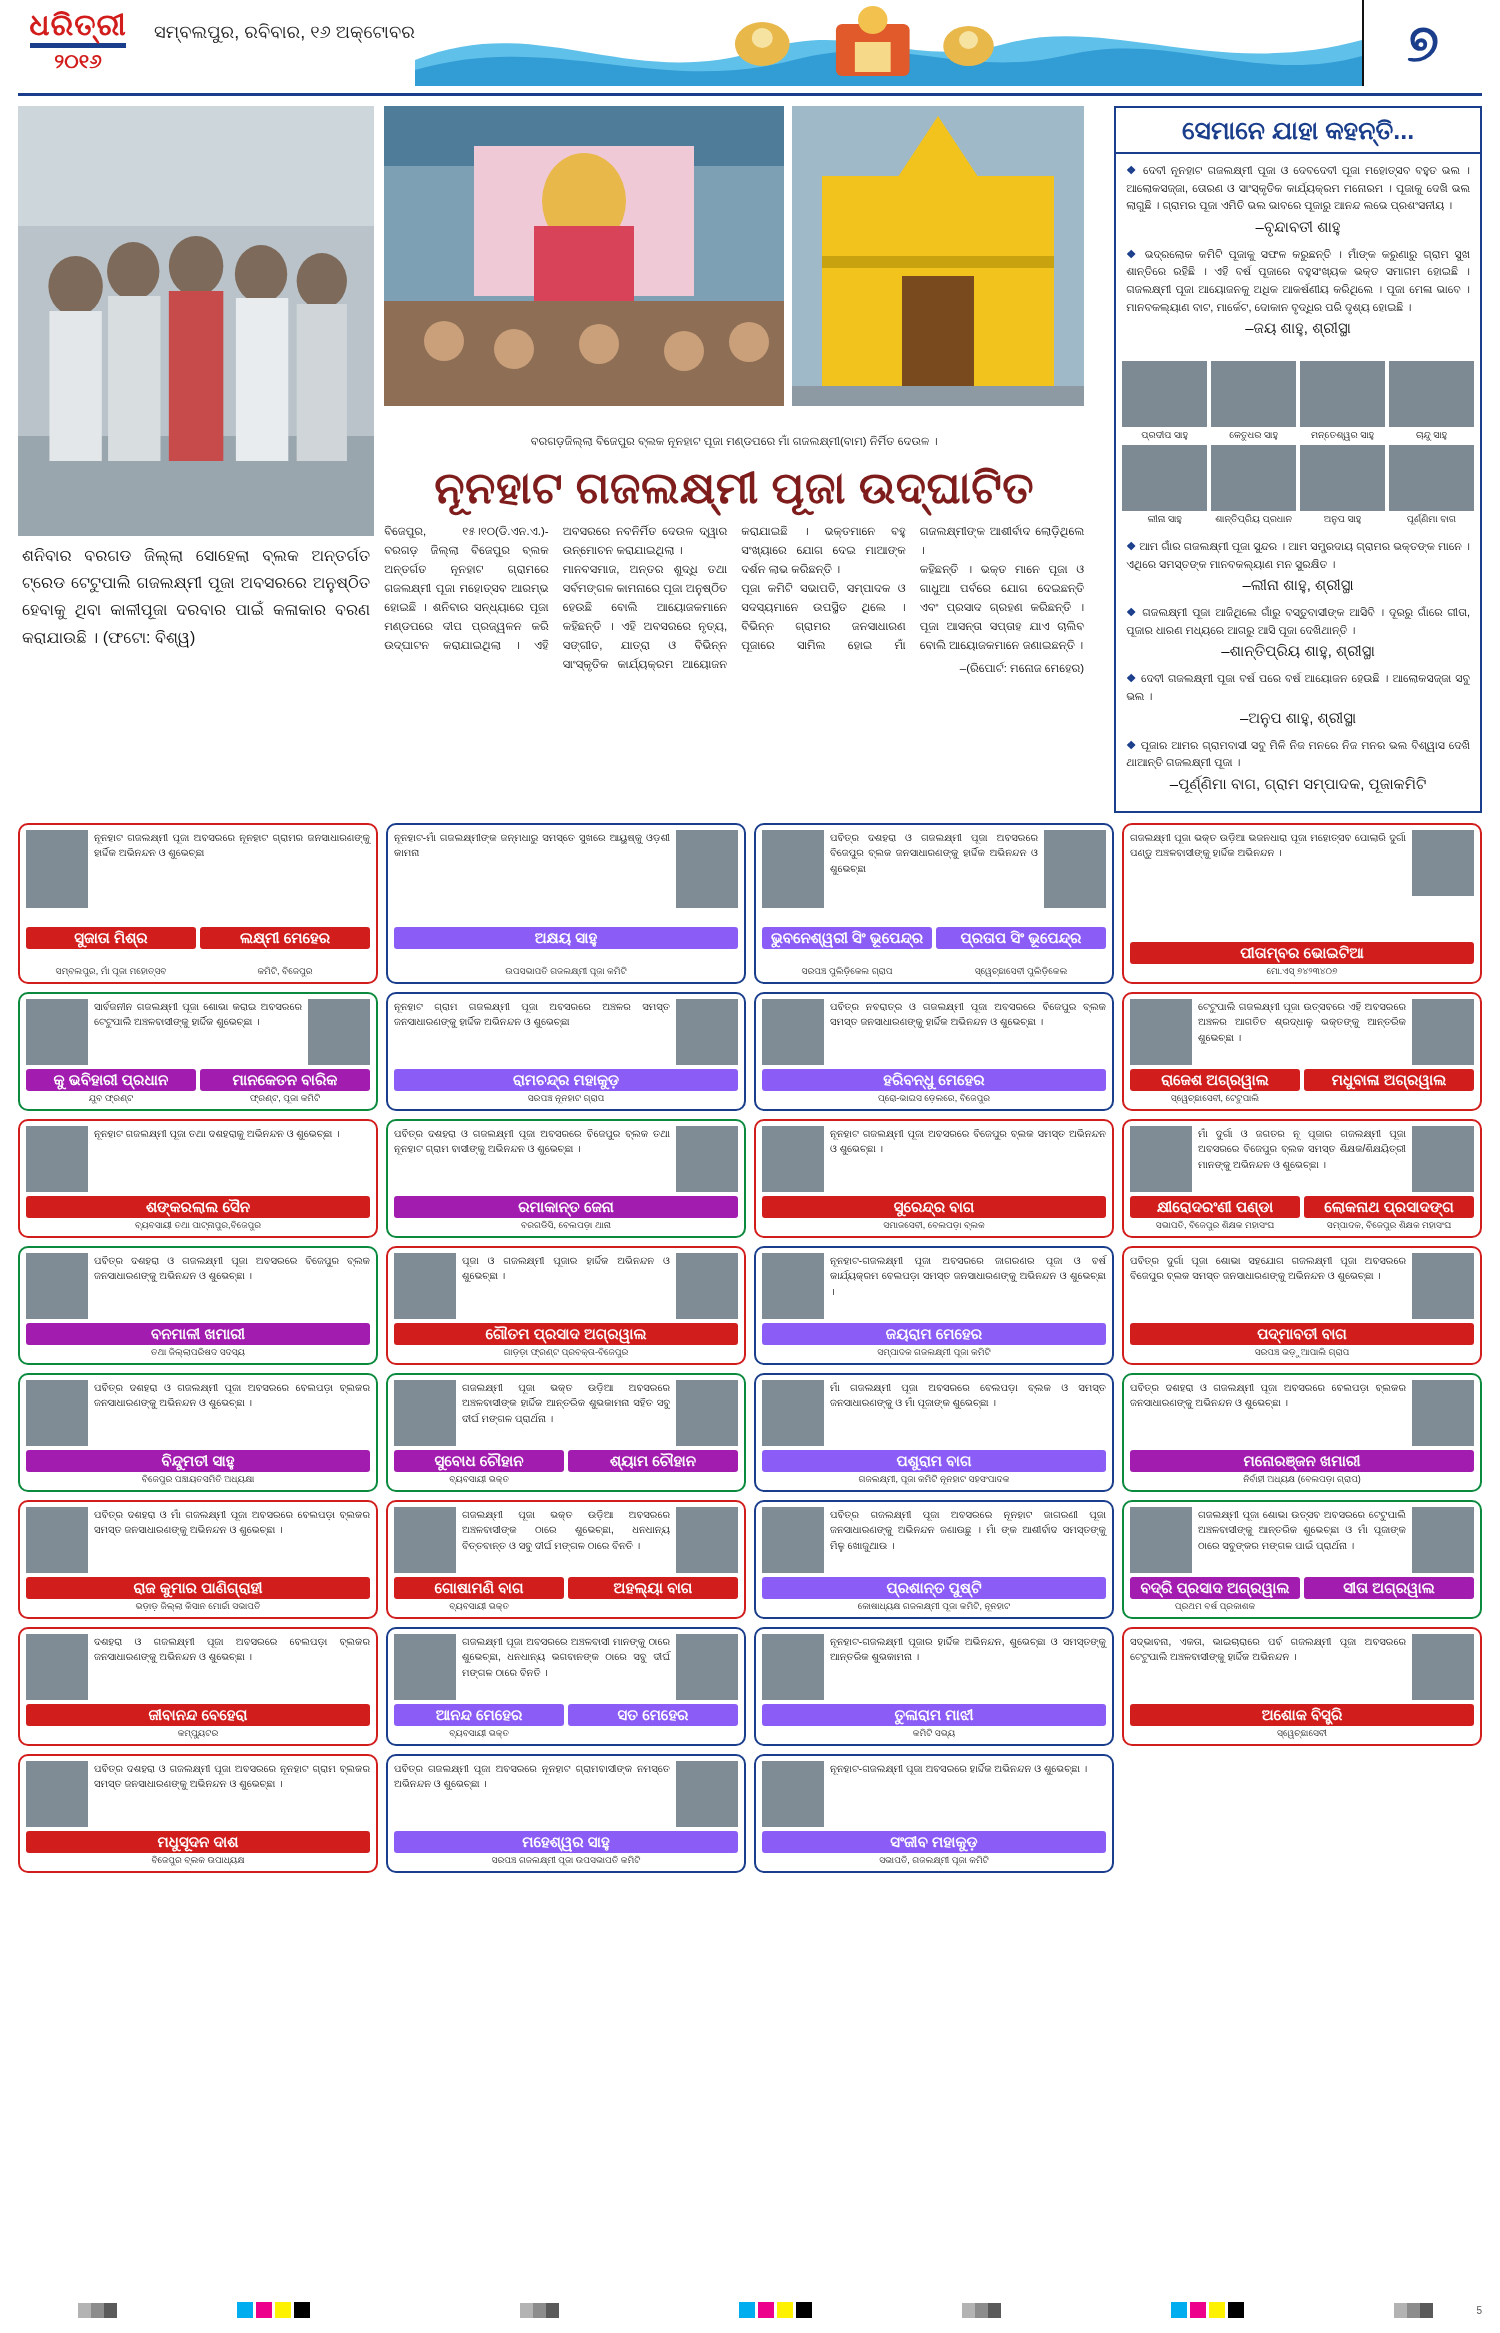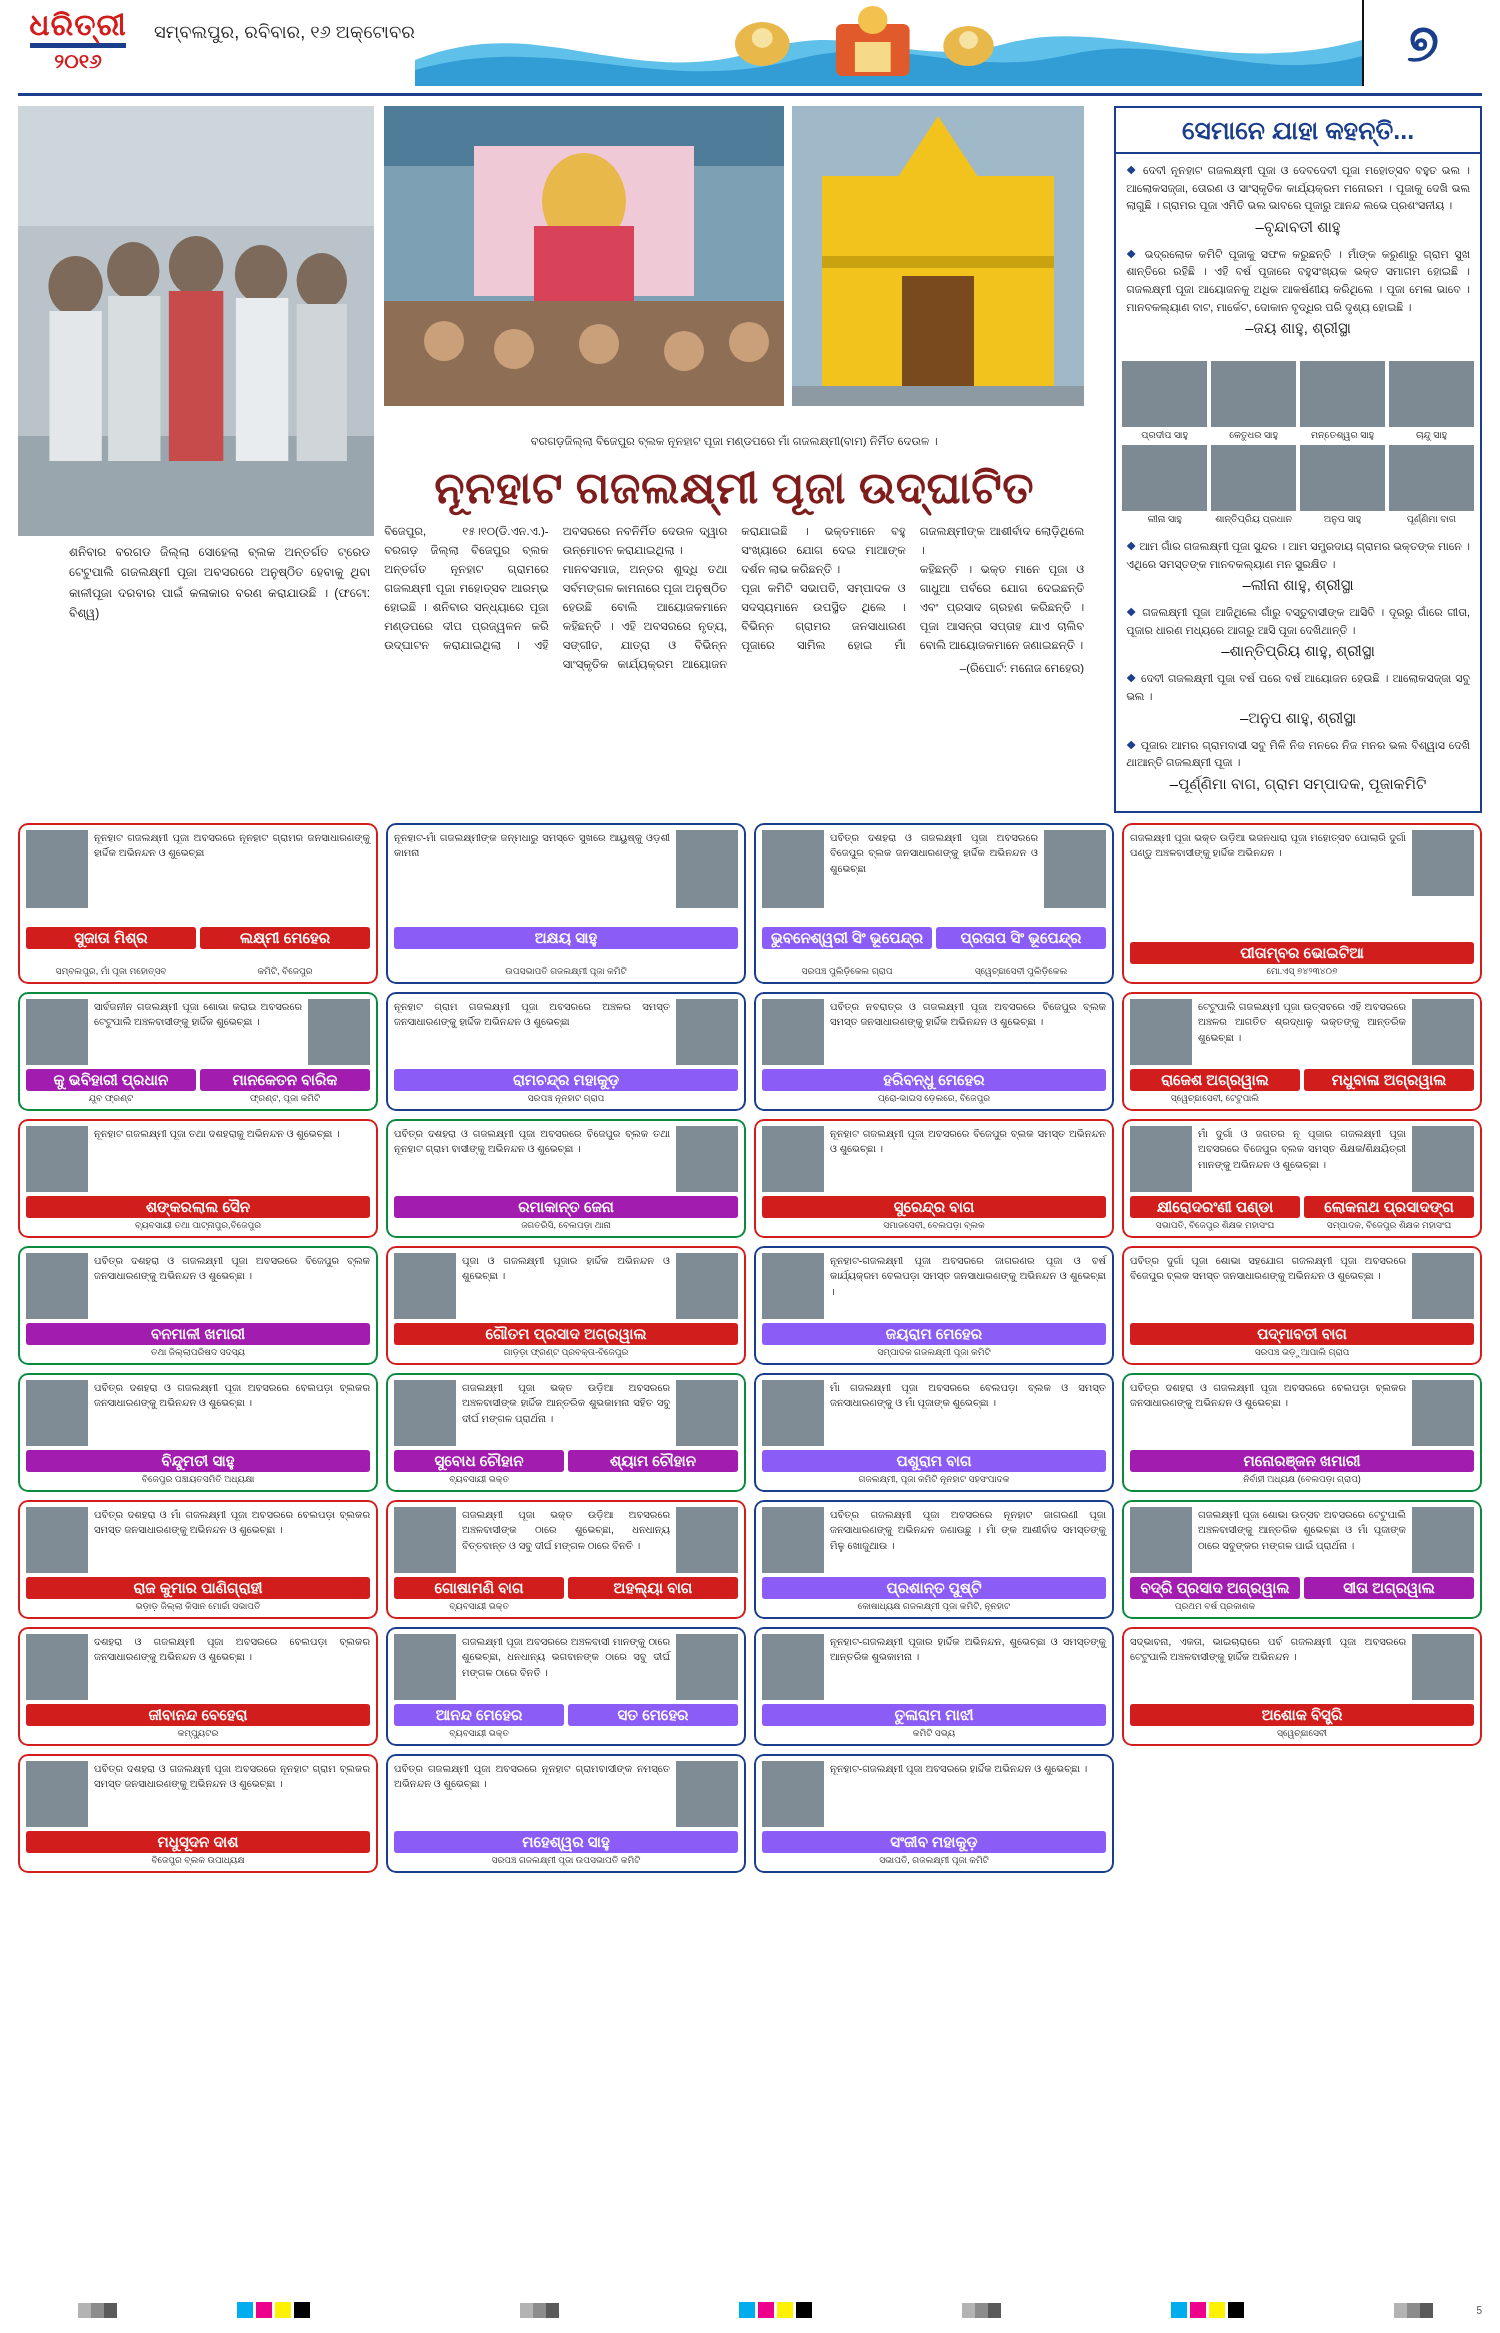--- a/index.html
+++ b/index.html
@@ -33,21 +33,21 @@
   .col-right { width:392px; }
 
   .photo { background:#6b7a86; position:relative; overflow:hidden; }
   .cap { font-size:11.5px; text-align:center; padding:4px 2px 2px; color:#222; line-height:1.35;margin-top:24px; }
 
   .headline { font-size:44px; font-weight:bold; text-align:center; color:#7f1d1d; letter-spacing:0.5px; margin:10px 0 8px; line-height:1.2; }
   .story { column-count:4; column-gap:14px; font-size:11.5px; line-height:1.65; text-align:justify; color:#111; }
   .story p { margin:0; }
   .story .sig { display:block; text-align:right; margin-top:4px; }
 
-  .lead-text { font-size:12px; line-height:1.7; text-align:justify; padding:6px 4px 0;margin-left:47px; }
+  .lead-text { font-size:16px; line-height:1.7; text-align:justify; padding:6px 4px 0; }
 
   
   .rbox { border:2px solid #1a3e8c;margin-left:20px; }
   .rbox-head { background:#fff; text-align:center; padding:8px 4px 6px; font-size:25px; font-weight:bold; color:#1a3e8c; border-bottom:2px solid #1a3e8c; }
   .quotes { padding:8px 10px; font-size:11px; line-height:1.6; text-align:justify; }
   .quotes .q { margin-bottom:7px; }
   .quotes .q .bullet { color:#1a3e8c; font-weight:bold; }
   .quotes .q .attr { display:block; text-align:center; font-size:15px; }
   .mini-grid { display:grid; grid-template-columns:repeat(4,1fr); gap:4px; padding:6px; }
   .mini-cell { text-align:center; }
@@ -377,21 +377,21 @@
       </div>
       <div class="card green">
         <div class="body">
           <div class="msg">ପବିତ୍ର ଦଶହରା ଓ ଗଜଲକ୍ଷ୍ମୀ ପୂଜା ଅବସରରେ ବିଜେପୁର ବ୍ଲକ ତଥା ନୂନହାଟ ଗ୍ରାମ ବାସୀଙ୍କୁ ଅଭିନନ୍ଦନ ଓ ଶୁଭେଚ୍ଛା ।</div>
           <div class="pic"></div>
         </div>
         <div class="namebar">
           <div class="nm">ରମାକାନ୍ତ ଜେନା</div>
         </div>
         <div class="sub">
-          <div class="sb">ଜଗତରିସି, ବେଲପଡ଼ା ଥାନା</div>
+          <div class="sb">ବରଗଡିସି, ବେଲପଡ଼ା ଥାନା</div>
         </div>
       </div>
       <div class="card ">
         <div class="body">
           <div class="pic"></div>
           <div class="msg">ନୂନହାଟ ଗଜଲକ୍ଷ୍ମୀ ପୂଜା ଅବସରରେ ବିଜେପୁର ବ୍ଲକ ସମସ୍ତ ଅଭିନନ୍ଦନ ଓ ଶୁଭେଚ୍ଛା ।</div>
         </div>
         <div class="namebar">
           <div class="nm">ସୁରେନ୍ଦ୍ର ବାଗ</div>
         </div>

